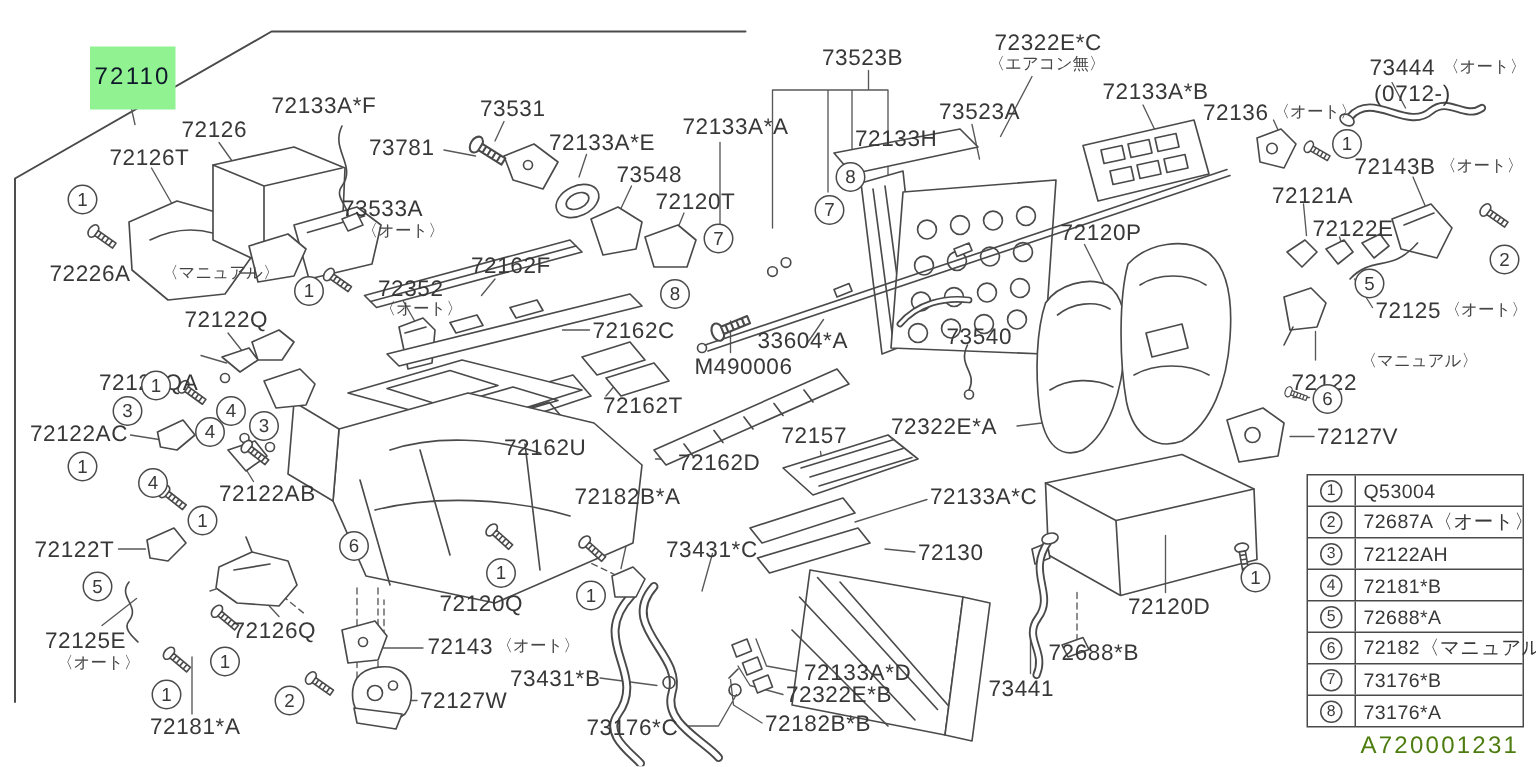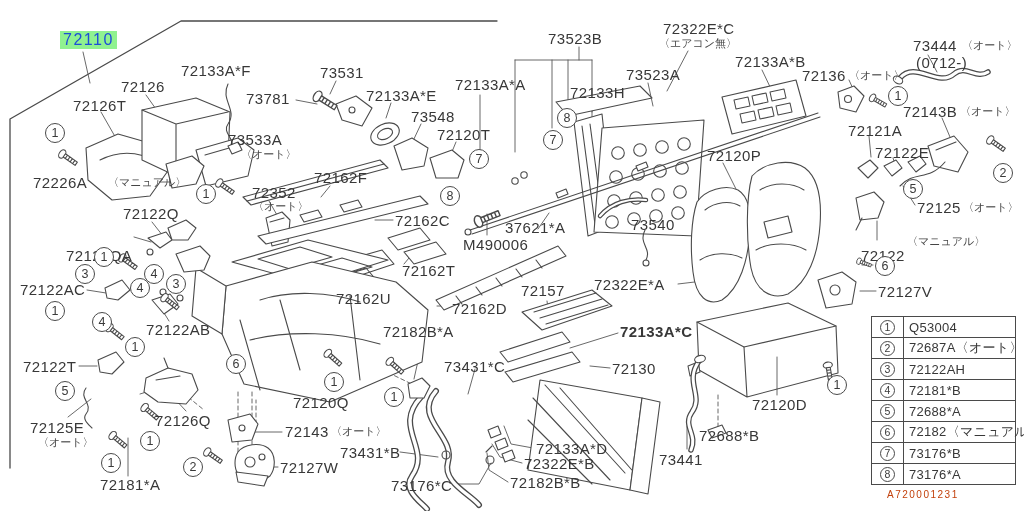--- a/index.html
+++ b/index.html
@@ -1,31 +1,31 @@
 <!DOCTYPE html>
 <html><head>
 <meta charset="utf-8">
 <style>
   html,body{margin:0;padding:0;background:#fff}
   .stage{position:relative;width:1024px;height:511px;background:#fff;overflow:hidden;
          font-family:"Liberation Sans",sans-serif}
   .lbl{position:absolute;font-size:15px;line-height:1.05;color:#383838;letter-spacing:.4px;white-space:nowrap}
   .q{font-size:11px;letter-spacing:0;color:#454545}
-  .b{font-weight:700}
-  .hl{position:absolute;font-size:16px;color:#1d4ed8;padding:0 3px;letter-spacing:1.5px;white-space:nowrap}
+  .b{font-weight:400}
+  .hl{position:absolute;font-size:16px;color:#0f172a;padding:12px 3px;letter-spacing:1.5px;white-space:nowrap}
   .co{position:absolute;width:20px;height:20px;border:1.4px solid #4a4a4a;border-radius:50%;
       font-size:12.5px;color:#3a3a3a;display:flex;align-items:center;justify-content:center;background:#fff;box-sizing:border-box}
   .legend{position:absolute;left:871px;top:316px;border:1.3px solid #4a4a4a;background:#fff}
   .lrow{display:flex;height:20px;border-bottom:1.3px solid #4a4a4a;align-items:center}
   .lrow:last-child{border-bottom:none}
   .lnum{width:31px;align-self:stretch;border-right:1.3px solid #4a4a4a;display:flex;align-items:center;justify-content:center}
   .lnum span{width:15px;height:15px;border:1.1px solid #4a4a4a;border-radius:50%;font-size:10.5px;
              display:flex;align-items:center;justify-content:center;color:#3a3a3a;box-sizing:border-box}
   .ltxt{padding-left:5px;font-size:13px;color:#383838;letter-spacing:.3px;white-space:nowrap;width:106px}
-  .footer{position:absolute;left:887px;top:489px;font-size:10px;letter-spacing:1.5px;color:#c2410c}
+  .footer{position:absolute;left:907px;top:489px;font-size:16px;letter-spacing:1.5px;color:#4d7c0f}
   svg.draw{position:absolute;left:0;top:0}
 </style>
 </head>
 <body>
 
 <div class="stage">
 
 <svg class="draw" width="1024" height="511" viewBox="0 0 1024 511">
   <defs>
     <g id="sc">
@@ -211,21 +211,21 @@
 <div class="lbl q" style="left:108px;top:177px">〈マニュアル〉</div>
 <div class="lbl" style="left:252px;top:185px">72352</div>
 <div class="lbl q" style="left:253px;top:201px">〈オート〉</div>
 <div class="lbl" style="left:314px;top:170px">72162F</div>
 <div class="lbl" style="left:395px;top:213px">72162C</div>
 <div class="lbl" style="left:402px;top:263px">72162T</div>
 <div class="lbl" style="left:336px;top:291px">72162U</div>
 <div class="lbl" style="left:452px;top:301px">72162D</div>
 <div class="lbl" style="left:521px;top:283px">72157</div>
 <div class="lbl" style="left:463px;top:237px">M490006</div>
-<div class="lbl" style="left:505px;top:220px">37621*A</div>
+<div class="lbl" style="left:505px;top:220px">33604*A</div>
 <div class="lbl" style="left:631px;top:217px">73540</div>
 <div class="lbl" style="left:548px;top:31px">73523B</div>
 <div class="lbl" style="left:455px;top:77px">72133A*A</div>
 <div class="lbl" style="left:570px;top:85px">72133H</div>
 <div class="lbl" style="left:626px;top:67px">73523A</div>
 <div class="lbl" style="left:663px;top:21px">72322E*C</div>
 <div class="lbl q" style="left:659px;top:38px">〈エアコン無〉</div>
 <div class="lbl" style="left:735px;top:54px">72133A*B</div>
 <div class="lbl" style="left:913px;top:38px">73444</div>
 <div class="lbl q" style="left:962px;top:40px">〈オート〉</div>

